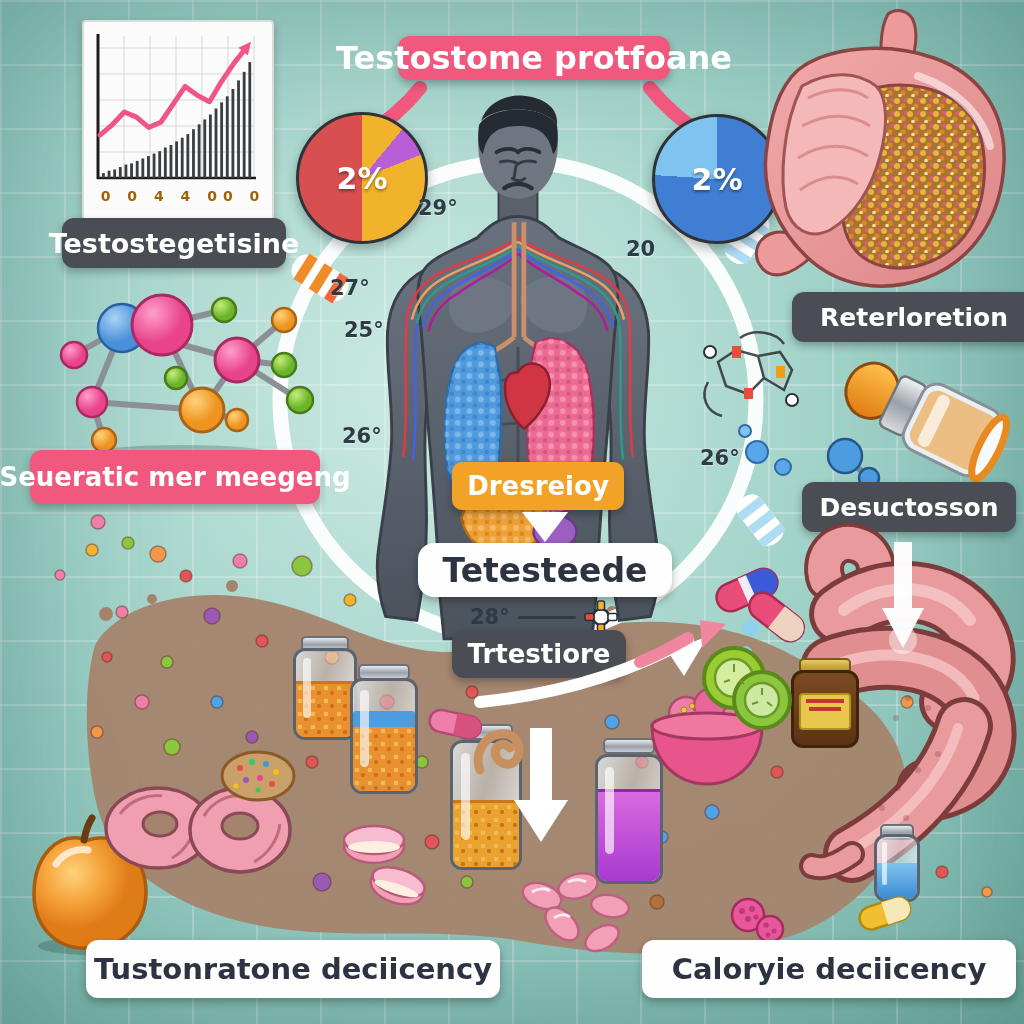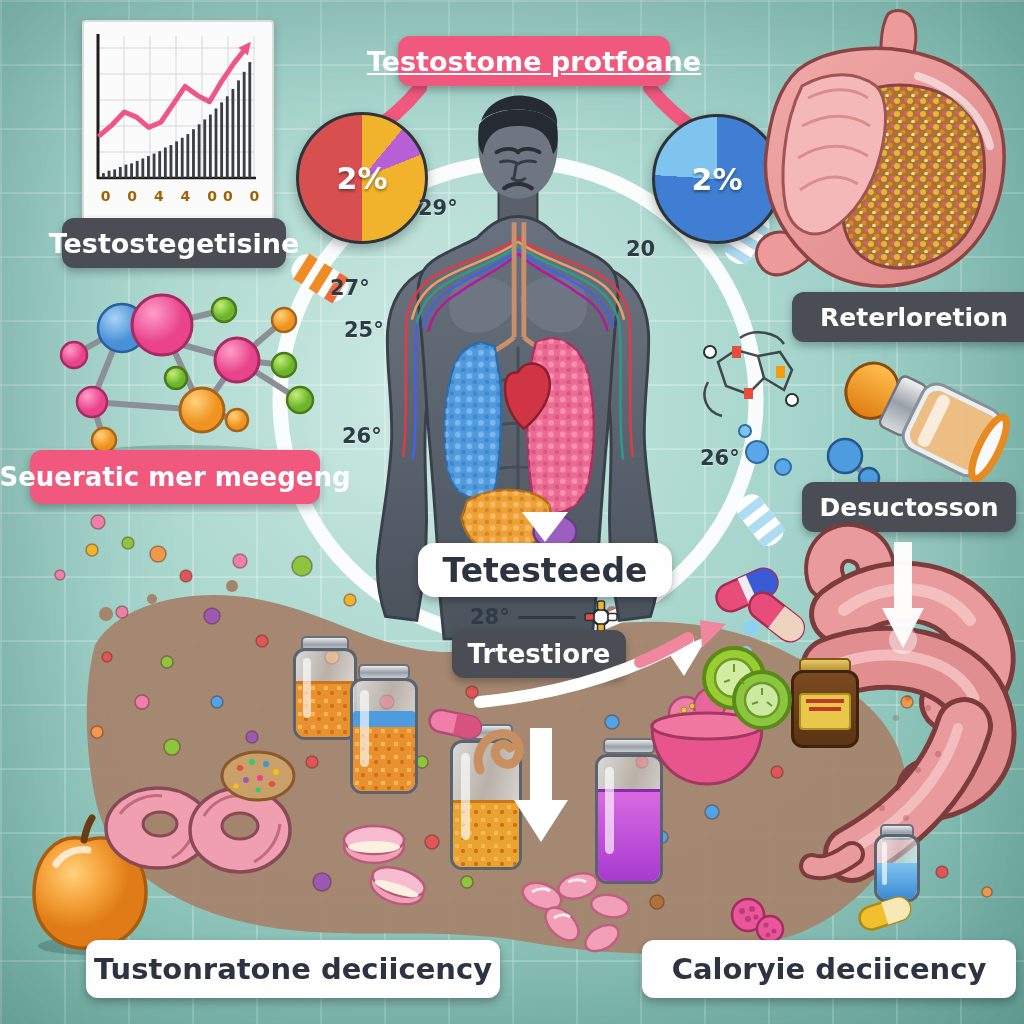--- a/index.html
+++ b/index.html
@@ -197,21 +197,21 @@
   <div class="box box-dark abs" style="left:62px;top:218px;width:224px;height:50px;font-size:27px;">
     <span>Testostegetisine</span>
   </div>
 
   <svg class="abs" style="left:0;top:0;" width="1024" height="200">
     <path d="M420,88 C404,108 388,120 370,133" fill="none" stroke="#f0587e" stroke-width="14" stroke-linecap="round"></path>
     <polygon points="352,122 384,138 360,152" fill="#f0587e"></polygon>
     <path d="M650,88 C666,108 682,120 698,132" fill="none" stroke="#f0587e" stroke-width="14" stroke-linecap="round"></path>
     <polygon points="714,120 686,138 710,152" fill="#f0587e"></polygon>
   </svg>
-  <div class="box box-pink abs" style="left:398px;top:36px;width:272px;height:50px;font-size:27px;text-decoration:underline;">
+  <div class="box box-pink abs" style="left:398px;top:36px;width:272px;height:44px;font-size:32px;">
     <span>Testostome protfoane</span>
   </div>
 
   <div class="pie abs" id="pie-left" style="left: 296px; top: 112px; width: 126px; height: 126px; background: conic-gradient(rgb(242, 179, 44) 0%, rgb(242, 179, 44) 11%, rgb(184, 95, 216) 11%, rgb(184, 95, 216) 19%, rgb(242, 179, 44) 19%, rgb(242, 179, 44) 50%, rgb(216, 79, 79) 50%, rgb(216, 79, 79) 100%);">
     <span class="pie-label">2%</span>
   </div>
   <div class="pie abs" id="pie-right" style="left: 652px; top: 114px; width: 124px; height: 124px; background: conic-gradient(rgb(63, 126, 210) 0%, rgb(63, 126, 210) 76%, rgb(127, 195, 239) 76%, rgb(127, 195, 239) 100%);">
     <span class="pie-label">2%</span>
   </div>
 
@@ -454,20 +454,23 @@
         <circle cx="140" cy="190" r="3"></circle>
         <circle cx="108" cy="200" r="3"></circle>
       <circle cx="130" cy="252" r="3"></circle>
         <circle cx="110" cy="270" r="3"></circle>
         <circle cx="150" cy="236" r="3"></circle>
       <circle cx="94" cy="290" r="3"></circle>
         <circle cx="118" cy="300" r="3"></circle>
     </g>
   </svg>
 
+  <div class="box box-orange abs" style="left:452px;top:462px;width:172px;height:48px;font-size:26px;">
+    <span>Dresreioy</span>
+  </div>
   <div class="box box-white abs" style="left:418px;top:543px;width:254px;height:54px;font-size:33px;border-radius:16px;">
     <span>Tetesteede</span>
   </div>
   <div class="abs temp-row" style="left:470px;top:600px;">
     <span>28°</span>
     <span class="temp-line"></span>
     <svg width="34" height="34" viewBox="0 0 34 34">
       <circle cx="17" cy="17" r="8" fill="#fff" stroke="#2b2f36" stroke-width="2.5"></circle>
       <rect x="13.5" y="1" width="7" height="9" rx="2" fill="#f2b32c" stroke="#2b2f36" stroke-width="1.5"></rect>
       <rect x="13.5" y="24" width="7" height="9" rx="2" fill="#f2b32c" stroke="#2b2f36" stroke-width="1.5"></rect>

